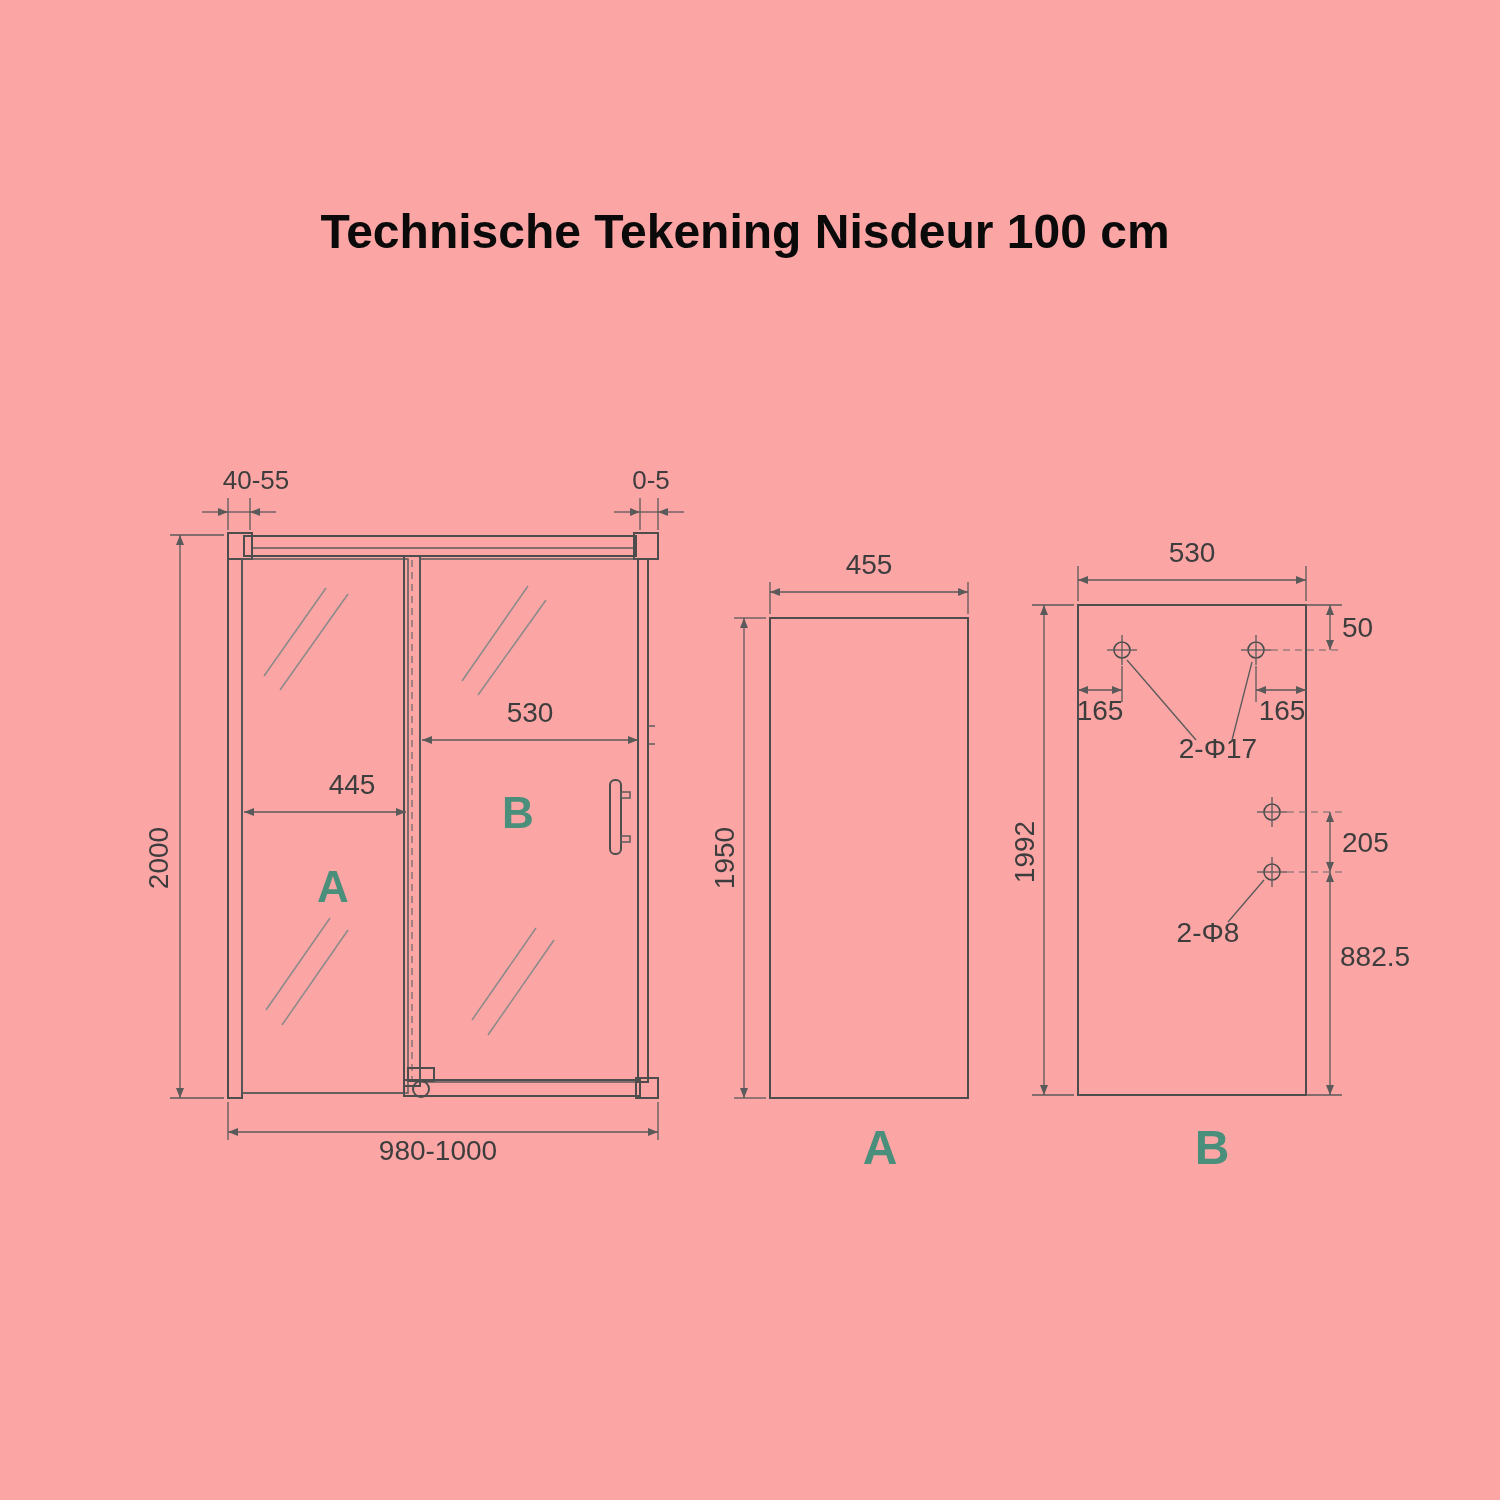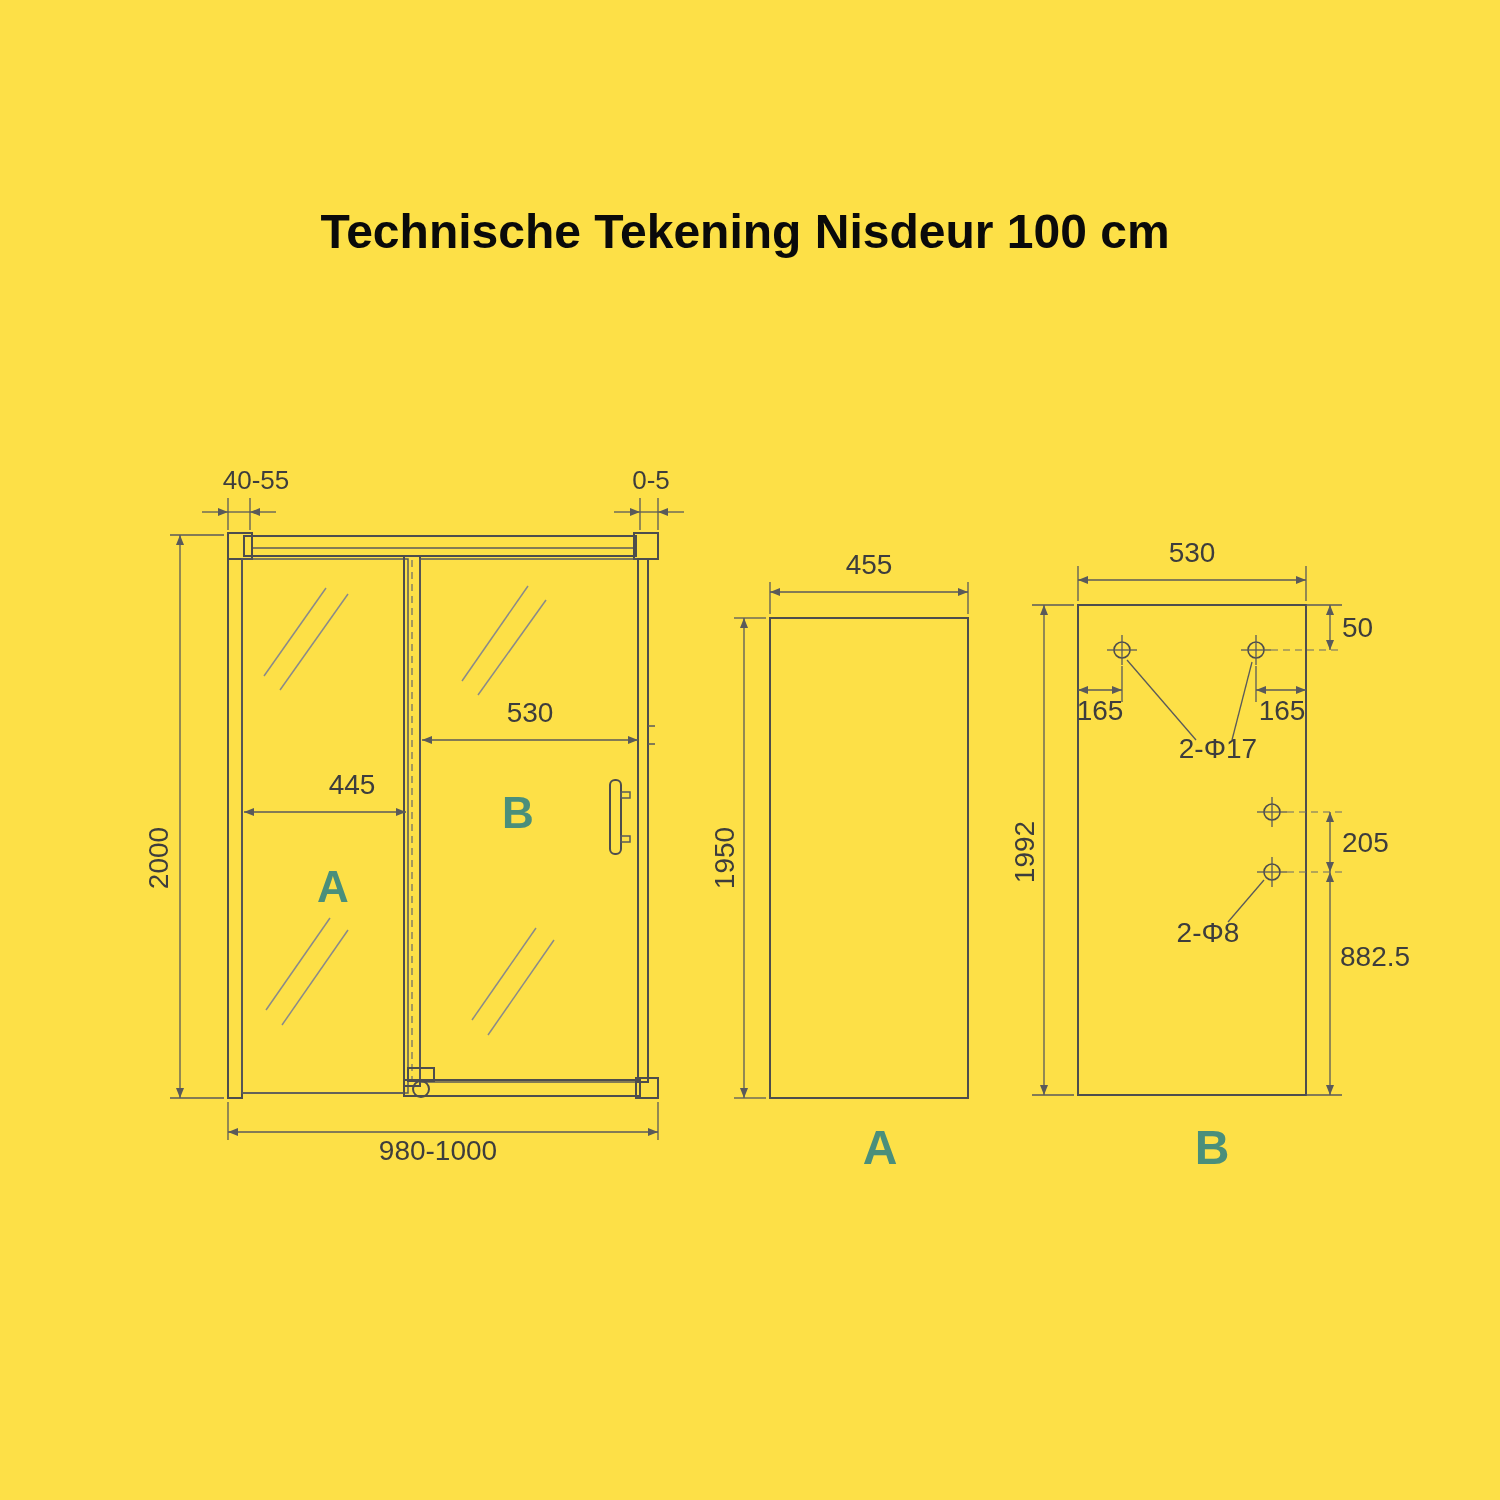--- a/index.html
+++ b/index.html
@@ -7,21 +7,21 @@
     padding: 0;
     background: #ffffff;
     width: 1500px;
     height: 1500px;
     font-family: "Liberation Sans", sans-serif;
   }
   #stage {
     position: relative;
     width: 1500px;
     height: 1500px;
-    background: #fde047;
+    background: #fca5a5;
   }
   svg { display: block; }
   svg text { font-family: "Liberation Sans", sans-serif; }
   .obj   { stroke: #4d4d4d; stroke-width: 2;   fill: none; }
   .thin  { stroke: #5a5a5a; stroke-width: 1.5; fill: none; }
   .dim   { stroke: #5a5a5a; stroke-width: 1.3; fill: none; }
   .dash  { stroke: #6a6a6a; stroke-width: 1.2; fill: none; stroke-dasharray: 7 5; }
   .hatch { stroke: #8a8a8a; stroke-width: 1.5; fill: none; }
   .hole  { stroke: #4d4d4d; stroke-width: 1.6; fill: none; }
   .t  { fill: #3d3d3d; font-size: 28px; }

